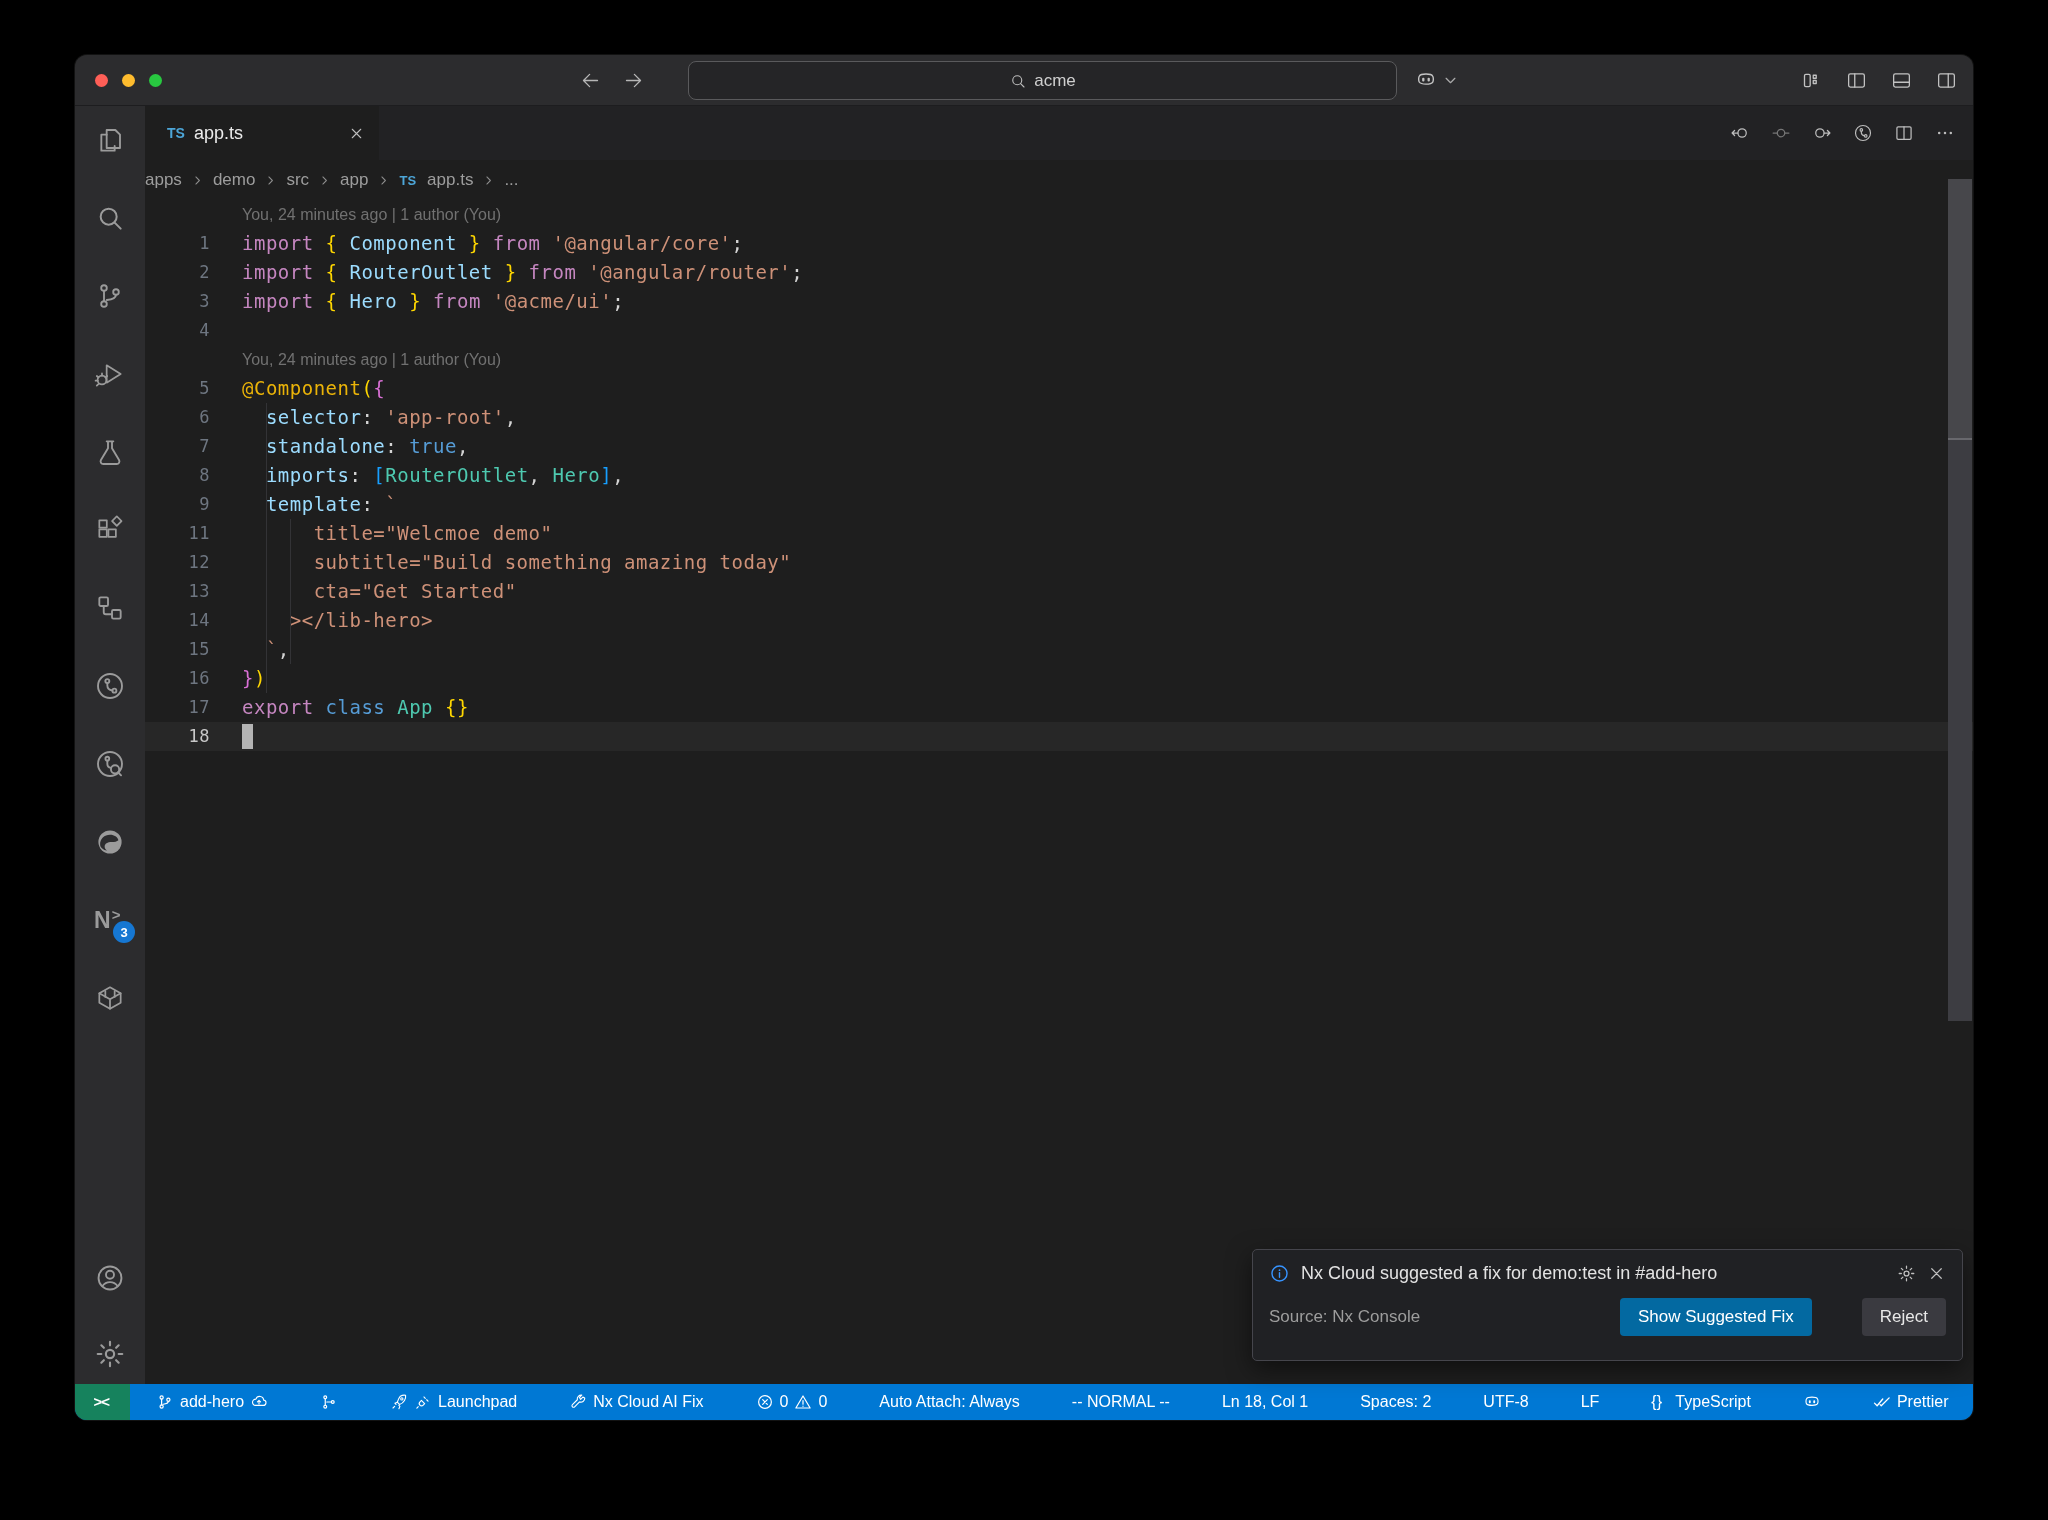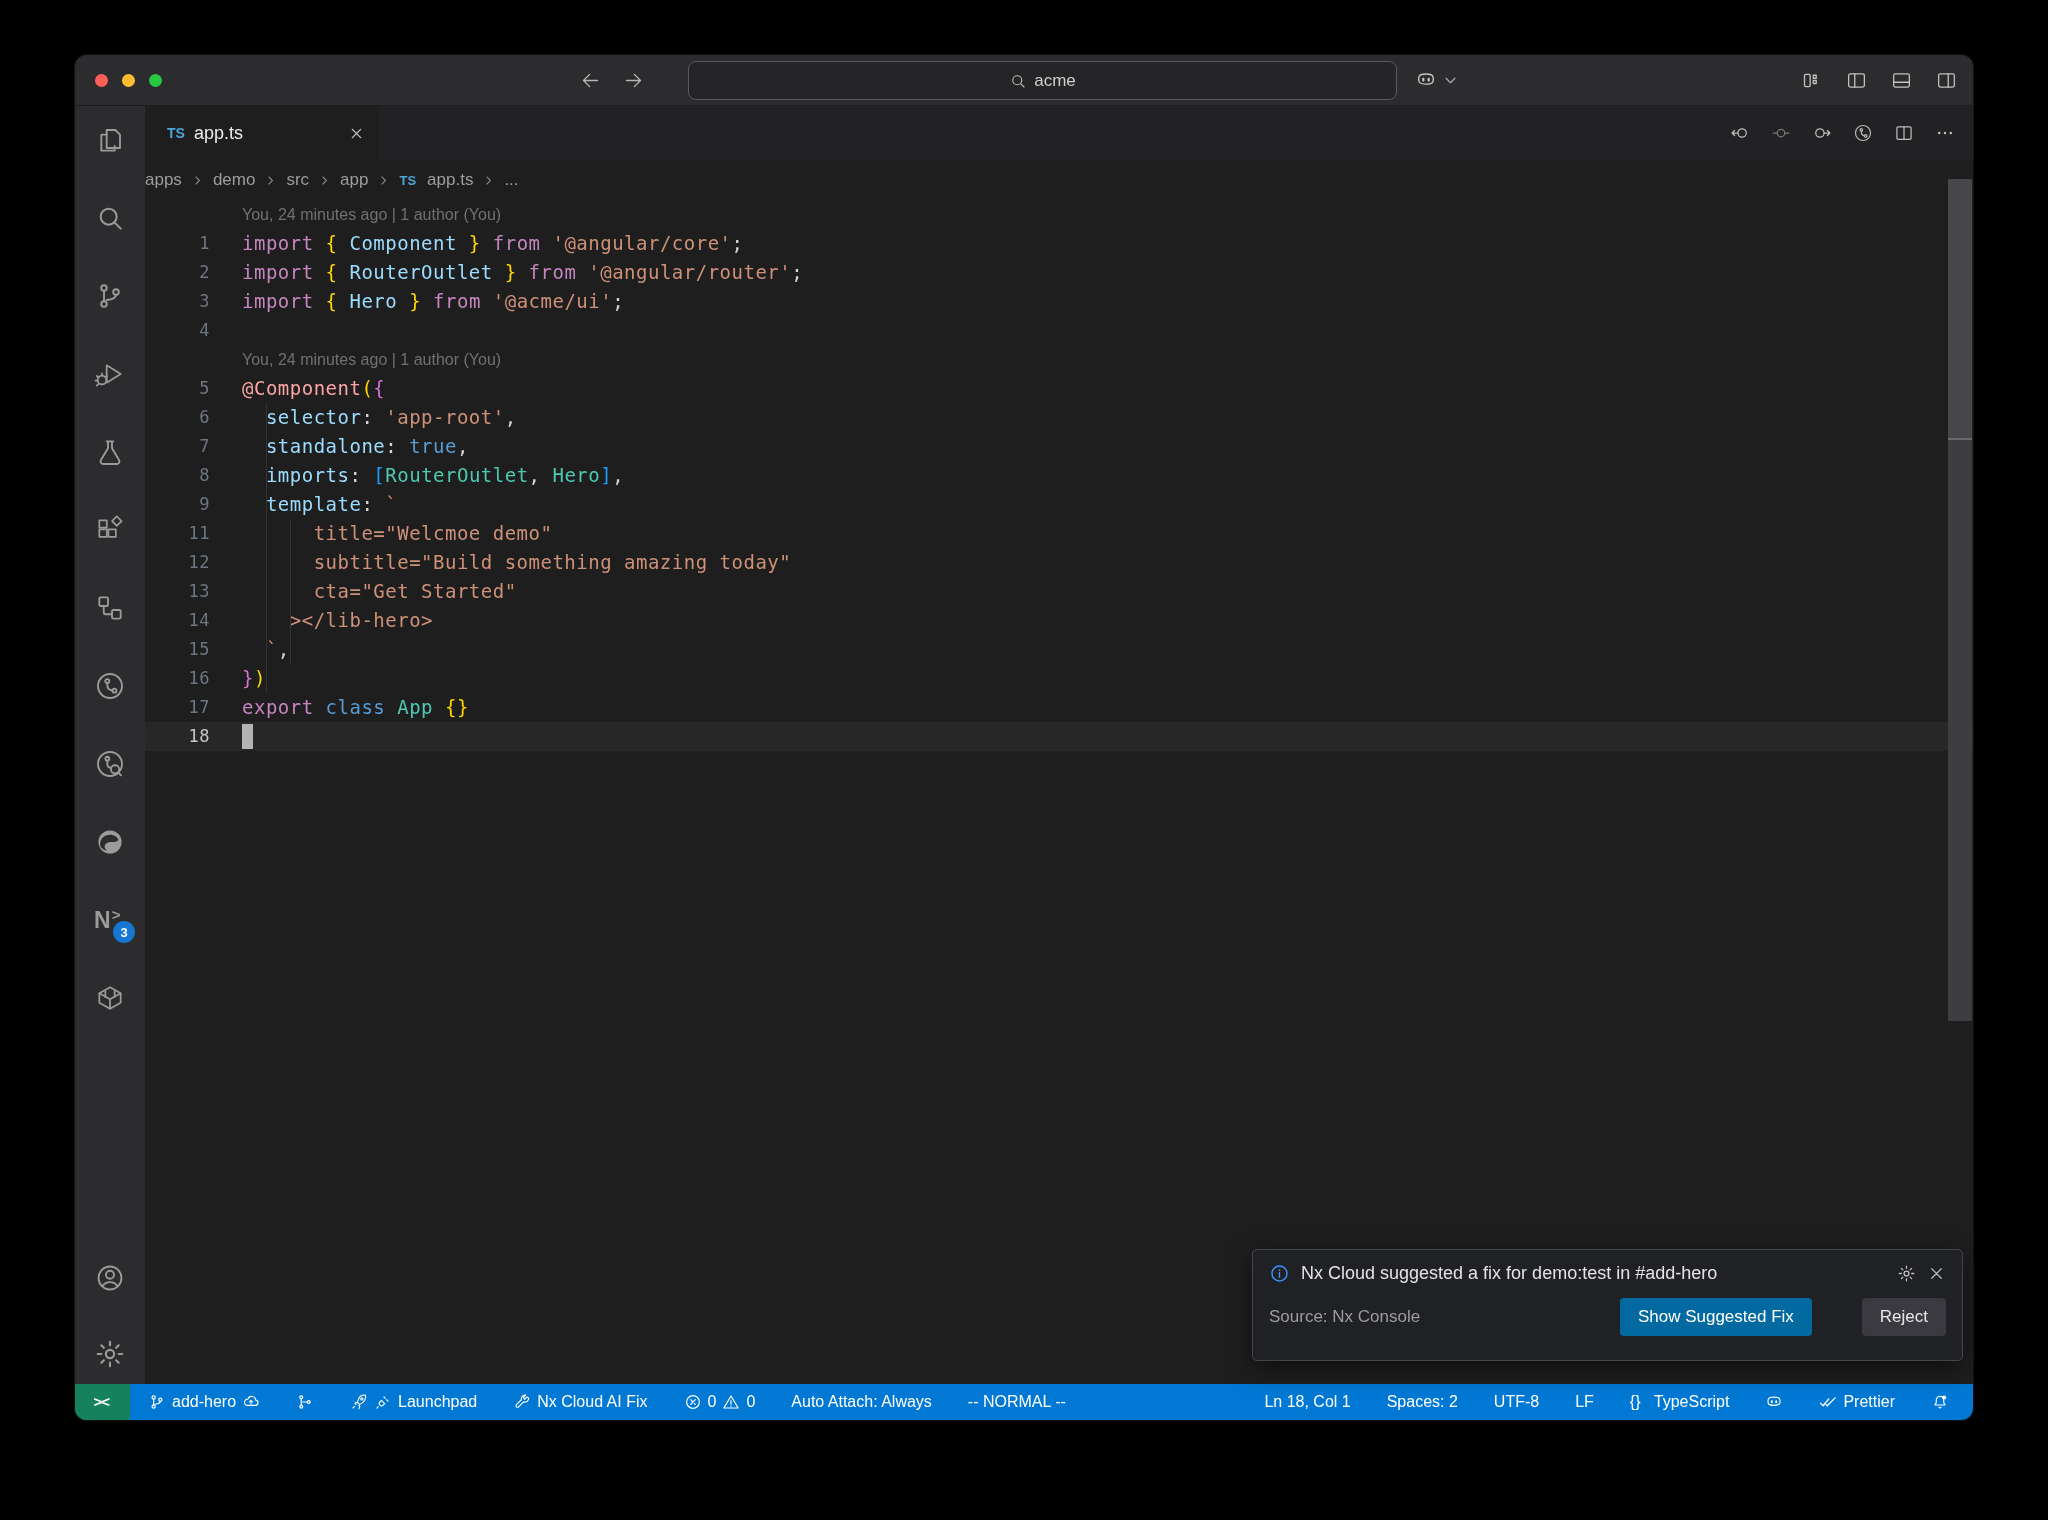--- a/index.html
+++ b/index.html
@@ -80,21 +80,21 @@
   .nt-row2{margin-top:14px;display:flex;align-items:center;}
   .nt-source{flex:1;color:#9d9d9d;font-size:17px;}
   .btn{height:38px;border:none;border-radius:4px;font-size:17px;font-family:"Liberation Sans",sans-serif;
        padding:0 18px;cursor:pointer;}
   .btn-primary{background:#0d6ec9;color:#fff;margin-right:12px;}
   .btn-secondary{background:#3a3a40;color:#e8e8e8;margin-left:38px;}
   
   .statusbar{height:36px;flex:0 0 36px;background:#0078d4;display:flex;justify-content:space-between;
              color:#fff;font-size:16px;overflow:hidden;}
   .sb-side{display:flex;align-items:stretch;}
-  .sb-item{display:flex;align-items:center;gap:6px;padding:0 18px;cursor:pointer;white-space:nowrap;justify-content:space-between;}
+  .sb-item{display:flex;align-items:center;gap:6px;padding:0 26px;cursor:pointer;white-space:nowrap;justify-content:space-between;}
   .sb-item.remote{width:55px;box-sizing:border-box;justify-content:center;padding:0;background:#16825d;}
   .sb-item .ic{width:18px;height:18px;display:inline-flex;}
   .sb-item .ic svg{width:100%;height:100%;}
   .txt-ic{font-weight:700;font-size:15px;letter-spacing:-1px;}
   .txt-ic.braces{font-weight:400;font-size:16px;letter-spacing:0;}
   .ic{display:inline-flex;}
   .ic svg{width:100%;height:100%;display:block;}
 </style>
 </head>
 <body>
@@ -361,21 +361,21 @@
           </div>
 
         <div class="editor">
           <div id="code-rows">
               <div class="crow"><span class="ln"></span><span class="ct blame">You, 24 minutes ago | 1 author (You)</span></div>
               <div class="crow"><span class="ln">1</span><span class="ct"><span style="color: rgb(197, 134, 192);">import </span><span style="color: rgb(255, 215, 0);">{ </span><span style="color: rgb(156, 220, 254);">Component</span><span style="color: rgb(255, 215, 0);"> }</span><span style="color: rgb(197, 134, 192);"> from </span><span style="color: rgb(206, 145, 120);">'@angular/core'</span><span style="color: rgb(212, 212, 212);">;</span></span></div>
               <div class="crow"><span class="ln">2</span><span class="ct"><span style="color: rgb(197, 134, 192);">import </span><span style="color: rgb(255, 215, 0);">{ </span><span style="color: rgb(156, 220, 254);">RouterOutlet</span><span style="color: rgb(255, 215, 0);"> }</span><span style="color: rgb(197, 134, 192);"> from </span><span style="color: rgb(206, 145, 120);">'@angular/router'</span><span style="color: rgb(212, 212, 212);">;</span></span></div>
               <div class="crow"><span class="ln">3</span><span class="ct"><span style="color: rgb(197, 134, 192);">import </span><span style="color: rgb(255, 215, 0);">{ </span><span style="color: rgb(156, 220, 254);">Hero</span><span style="color: rgb(255, 215, 0);"> }</span><span style="color: rgb(197, 134, 192);"> from </span><span style="color: rgb(206, 145, 120);">'@acme/ui'</span><span style="color: rgb(212, 212, 212);">;</span></span></div>
               <div class="crow"><span class="ln">4</span><span class="ct"></span></div>
               <div class="crow"><span class="ln"></span><span class="ct blame">You, 24 minutes ago | 1 author (You)</span></div>
-              <div class="crow"><span class="ln">5</span><span class="ct"><span style="color: #fca5a5;">@Component</span><span style="color: rgb(255, 215, 0);">(</span><span style="color: rgb(218, 112, 214);">{</span></span></div>
+              <div class="crow"><span class="ln">5</span><span class="ct"><span style="color: #eab308;">@Component</span><span style="color: rgb(255, 215, 0);">(</span><span style="color: rgb(218, 112, 214);">{</span></span></div>
               <div class="crow"><span class="ln">6</span><span class="ct"><span style="color: rgb(212, 212, 212);">  </span><span style="color: rgb(156, 220, 254);">selector</span><span style="color: rgb(212, 212, 212);">: </span><span style="color: rgb(206, 145, 120);">'app-root'</span><span style="color: rgb(212, 212, 212);">,</span></span></div>
               <div class="crow"><span class="ln">7</span><span class="ct"><span style="color: rgb(212, 212, 212);">  </span><span style="color: rgb(156, 220, 254);">standalone</span><span style="color: rgb(212, 212, 212);">: </span><span style="color: rgb(86, 156, 214);">true</span><span style="color: rgb(212, 212, 212);">,</span></span></div>
               <div class="crow"><span class="ln">8</span><span class="ct"><span style="color: rgb(212, 212, 212);">  </span><span style="color: rgb(156, 220, 254);">imports</span><span style="color: rgb(212, 212, 212);">: </span><span style="color: rgb(23, 159, 255);">[</span><span style="color: rgb(78, 201, 176);">RouterOutlet</span><span style="color: rgb(212, 212, 212);">, </span><span style="color: rgb(78, 201, 176);">Hero</span><span style="color: rgb(23, 159, 255);">]</span><span style="color: rgb(212, 212, 212);">,</span></span></div>
               <div class="crow"><span class="ln">9</span><span class="ct"><span style="color: rgb(212, 212, 212);">  </span><span style="color: rgb(156, 220, 254);">template</span><span style="color: rgb(212, 212, 212);">: </span><span style="color: rgb(206, 145, 120);">`</span></span></div>
               <div class="crow"><span class="ln">11</span><span class="ct"><span style="color: rgb(206, 145, 120);">      title="Welcmoe demo"</span></span></div>
               <div class="crow"><span class="ln">12</span><span class="ct"><span style="color: rgb(206, 145, 120);">      subtitle="Build something amazing today"</span></span></div>
               <div class="crow"><span class="ln">13</span><span class="ct"><span style="color: rgb(206, 145, 120);">      cta="Get Started"</span></span></div>
               <div class="crow"><span class="ln">14</span><span class="ct"><span style="color: rgb(206, 145, 120);">    &gt;&lt;/lib-hero&gt;</span></span></div>
               <div class="crow"><span class="ln">15</span><span class="ct"><span style="color: rgb(206, 145, 120);">  `</span><span style="color: rgb(212, 212, 212);">,</span></span></div>
               <div class="crow"><span class="ln">16</span><span class="ct"><span style="color: rgb(218, 112, 214);">}</span><span style="color: rgb(255, 215, 0);">)</span></span></div>

